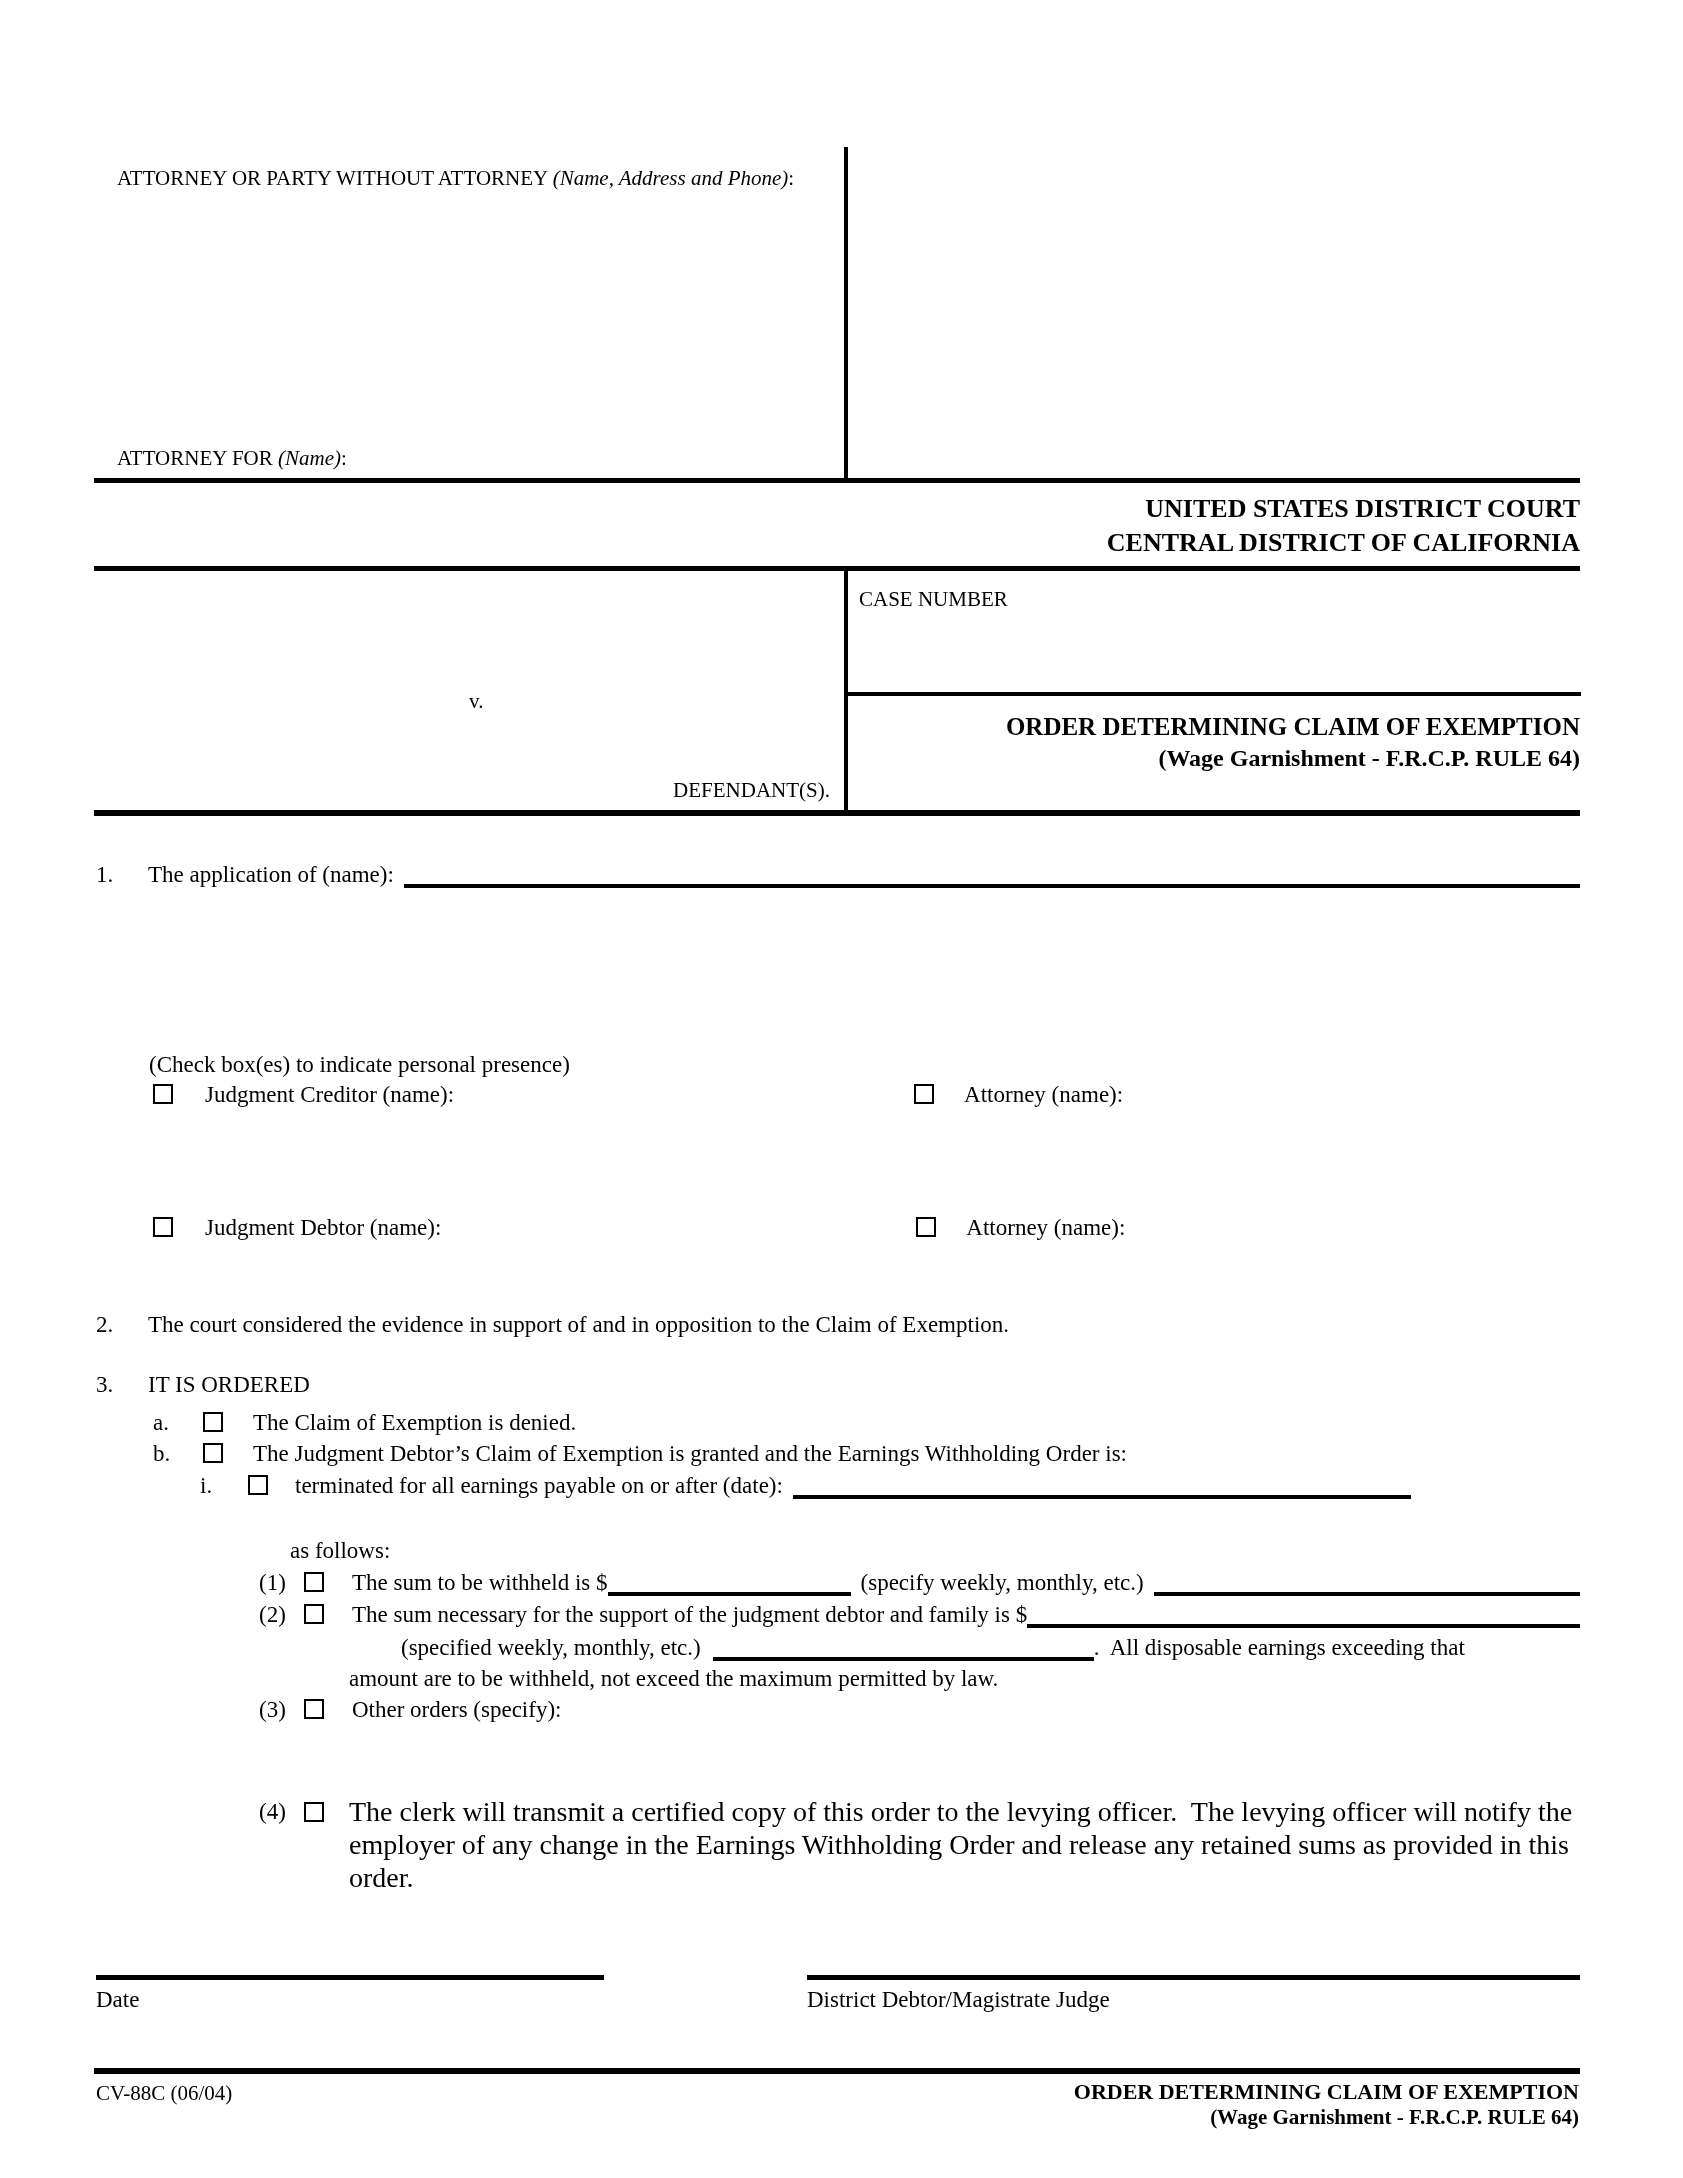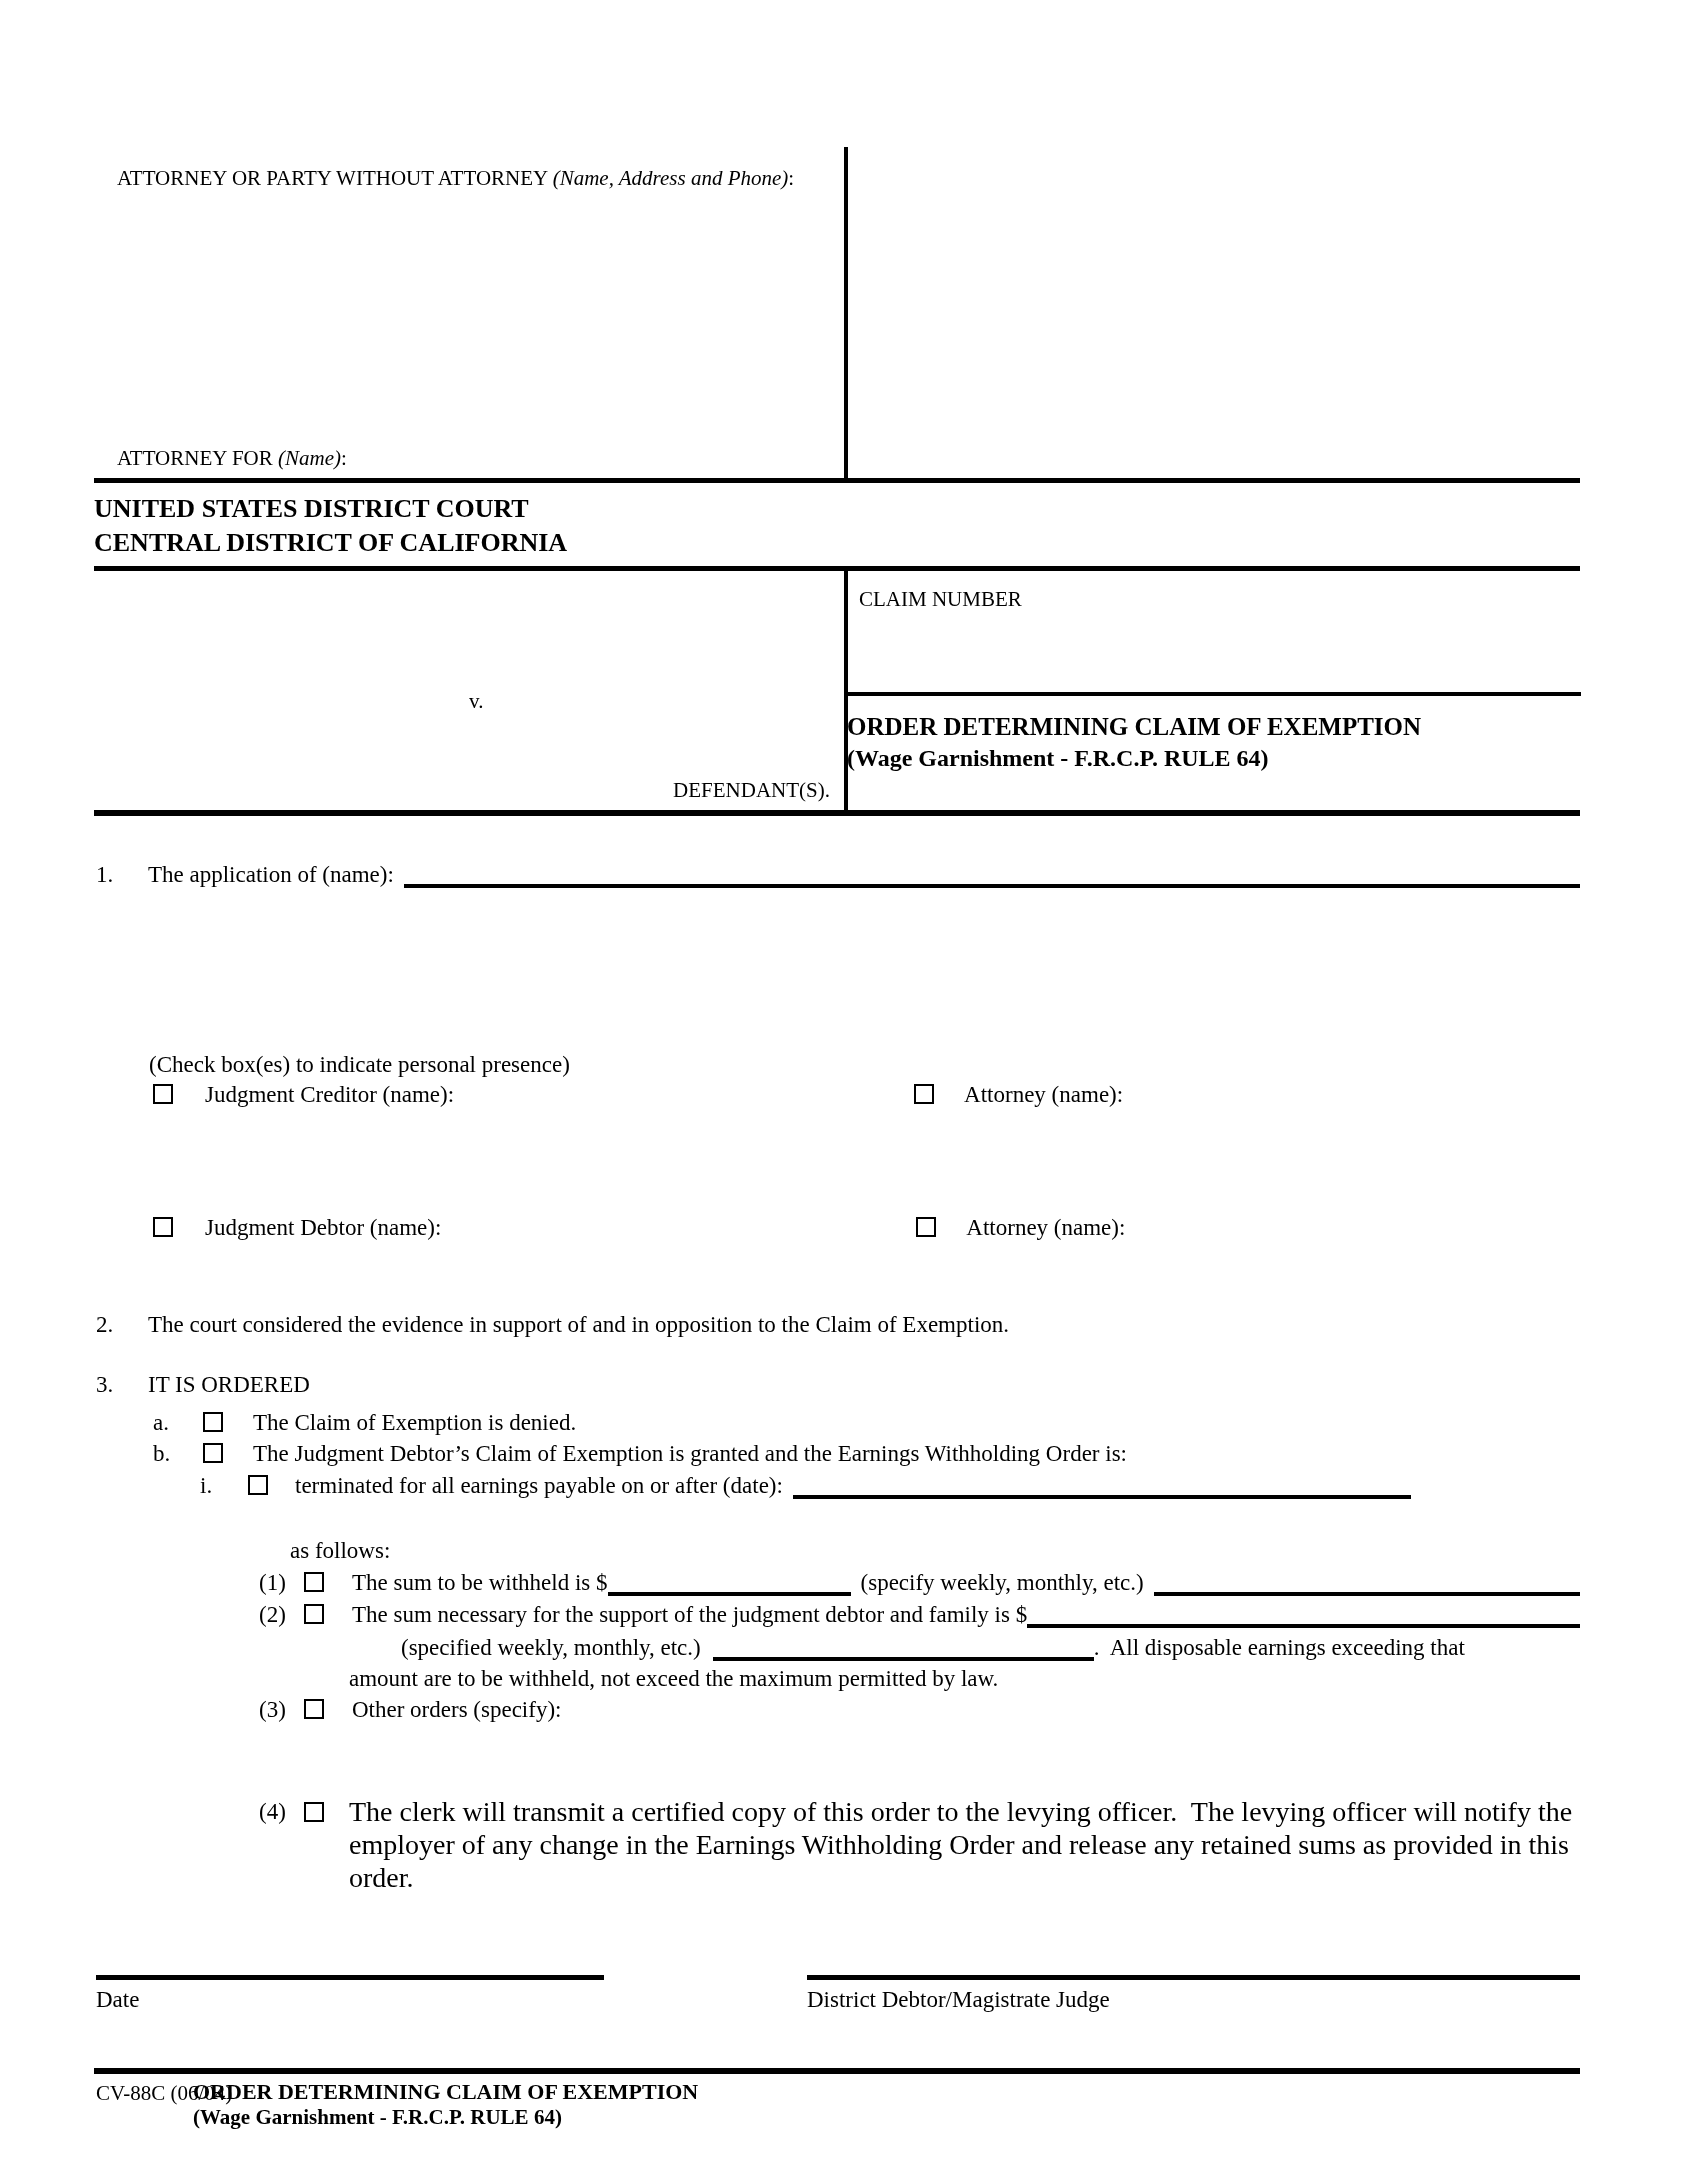--- a/index.html
+++ b/index.html
@@ -6,21 +6,21 @@
   .page{
     position:relative;width:1683px;height:2178px;margin:0 auto;background:#ffffff;
     font-family:"Liberation Serif","DejaVu Serif",serif;color:#000;overflow:hidden;
   }
   .abs{position:absolute;}
   .rule{position:absolute;background:#000;}
   .small{font-size:21px;line-height:24px;}
   .body-t{font-size:23px;line-height:26px;}
   .bold{font-weight:bold;}
   .it{font-style:italic;}
-  .center{text-align:left;}
+  .center{text-align:right;}
   .right{text-align:right;}
   .row{position:absolute;display:flex;align-items:flex-end;font-size:23px;line-height:26px;white-space:nowrap;}
   .cb{display:inline-block;width:16px;height:16px;border:2px solid #000;flex:none;margin-bottom:4px;background:#fff;}
   .blank{border-bottom:4px solid #000;display:inline-block;flex:none;}
   .fill{flex:1 1 auto;border-bottom:4px solid #000;min-width:20px;}
   .lbl{flex:none;}
   .wrapblock{position:absolute;font-size:28px;line-height:33px;white-space:normal;}
 </style>
 </head>
 <body>
@@ -47,21 +47,21 @@
 
   <div class="rule" style="left:94px;top:566px;width:1486px;height:5px;"></div>
 
   <div class="rule" style="left:844px;top:571px;width:4px;height:239px;"></div>
 
   <div class="abs" style="left:96px;top:579px;width:733px;height:69px;"></div>
   <div class="abs small" style="left:469px;top:689px;">v.</div>
   <div class="abs" style="left:96px;top:718px;width:733px;height:54px;"></div>
   <div class="abs small right" style="left:96px;top:778px;width:734px;">DEFENDANT(S).</div>
 
-  <div class="abs small" style="left:859px;top:587px;">CLAIM NUMBER</div>
+  <div class="abs small" style="left:859px;top:587px;">CASE NUMBER</div>
   <div class="abs" style="left:859px;top:614px;width:693px;height:74px;"></div>
   <div class="rule" style="left:844px;top:692px;width:737px;height:4px;"></div>
 
   <div class="abs center bold" style="left:847px;top:711px;width:733px;">
     <div style="font-size:25px;line-height:32px;">ORDER DETERMINING CLAIM OF EXEMPTION</div>
     <div style="font-size:24px;line-height:30px;">(Wage Garnishment - F.R.C.P. RULE 64)</div>
   </div>
 
   <div class="rule" style="left:94px;top:810px;width:1486px;height:6px;"></div>
 

